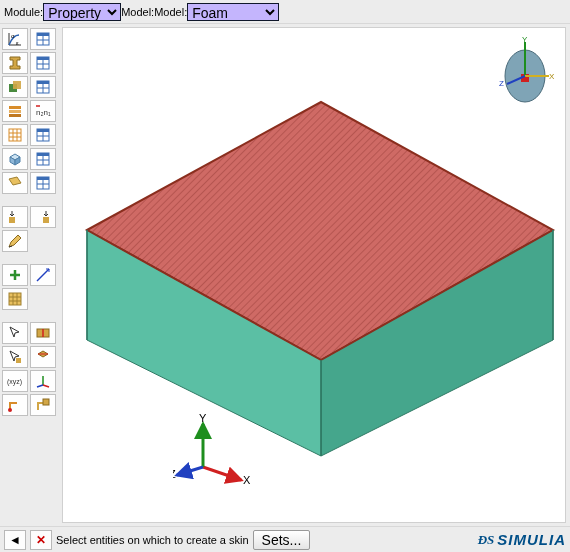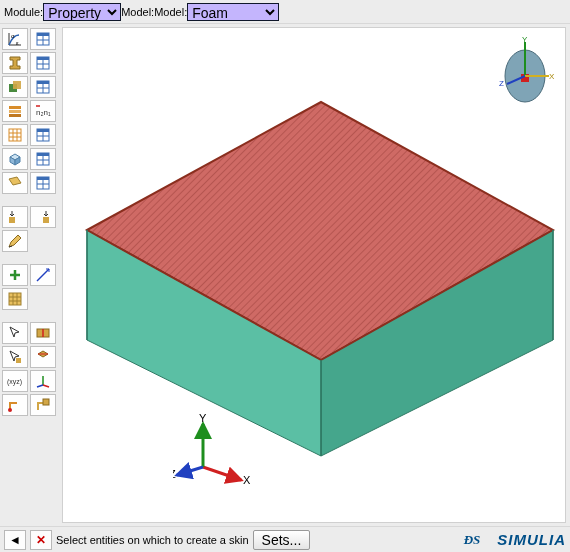--- a/index.html
+++ b/index.html
@@ -134,21 +134,21 @@
     border:1px solid #999;
     border-radius:2px;
     background:linear-gradient(#fff,#e4e4e4);
     font-size:14px;
     cursor:pointer;
   }
   .brand {
     margin-left:auto;
     display:flex;
     align-items:center;
-    gap:17px;
+    gap:3px;
     color:#004f88;
     font-weight:bold;
     font-style:italic;
   }
   .brand .ds {
     font-size:13px;
     font-family: "Times New Roman", serif;
   }
   .brand .sim { font-size:15px; letter-spacing:1px; }
 </style>

